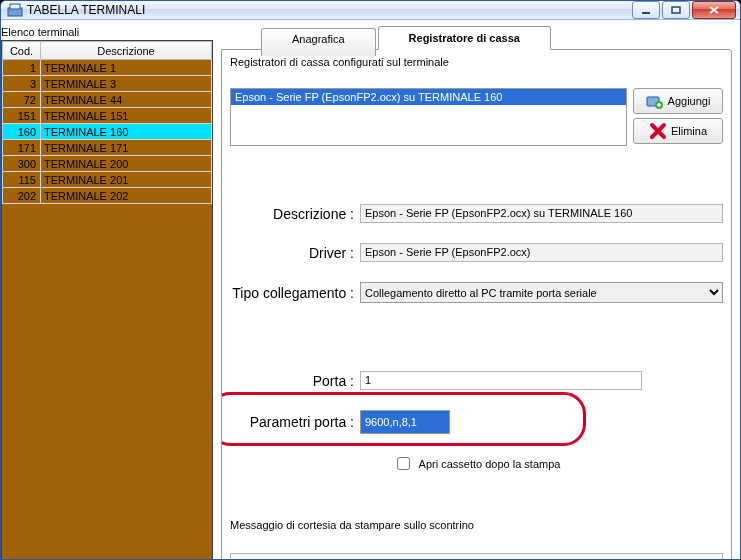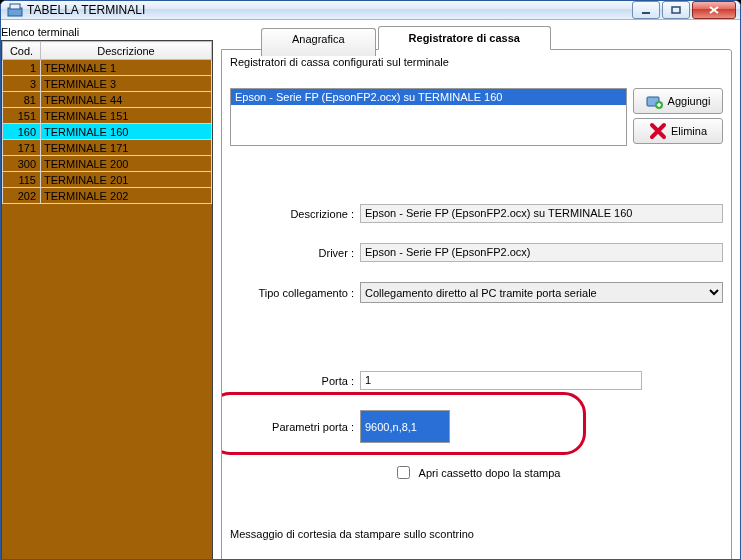--- a/index.html
+++ b/index.html
@@ -82,39 +82,39 @@
     background:#fff; height:24px; margin-top:0; font-weight:bold;
     padding:5px 30px 0;
     border-bottom:1px solid #fff; position:relative; z-index:2;
   }
   .tab-panel {
     flex:1; border:1px solid #9b9b9b; border-radius:0 3px 3px 3px;
     margin-top:-1px; background:#fff; padding:6px 8px 8px 8px;
     display:flex; flex-direction:column; gap:20px; overflow:hidden;
   }
   .field-row { display:flex; align-items:center; gap:6px; }
-  .field-row .lbl { width:124px; text-align:right; font-size:11px; }
+  .field-row .lbl { width:124px; text-align:right; font-size:14px; }
   .readonly {
     flex:1; height:19px; border:1px solid #b5b5b5; background:#f2f2f2;
     padding:2px 4px; font-size:11px; overflow:hidden;
   }
   .regs-box {
     height:58px; border:1px solid #9b9b9b; background:#fff; overflow:auto;
   }
   .regs-row { display:flex; gap:6px; }
   .regs-box .item { padding:2px 4px; font-size:11px; }
   .regs-box .item.sel { background:#2a6fd6; color:#fff; }
   .side-btns { width:90px; display:flex; flex-direction:column; gap:4px; }
   .side-btns .btn { height:26px; }
   select.tipo {
     flex:1; height:21px; font-size:11px;
     border:1px solid #9b9b9b;
   }
   input.text {
-    height:33px; border:1px solid #9b9b9b; font-size:11px; padding:1px 4px;
+    height:24px; border:1px solid #9b9b9b; font-size:11px; padding:1px 4px;
   }
   .porta-input { width:282px; background:#fff; border:1px solid #b5b5b5; padding:2px 4px; height:19px;}
   .param-input { width:90px; }
   .param-input.sel { background:#2a6fd6; color:#fff; }
   .hl-oval {
     position:relative;
     align-items:center;
   }
   .hl-oval::after{
     content:""; position:absolute; left:-22px; right:-56px; top:-18px; bottom:-12px;
@@ -174,21 +174,21 @@
             <tbody id="term-body">
                 <tr>
                   <td class="cod">1</td>
                   <td>TERMINALE 1</td>
                 </tr>
                 <tr>
                   <td class="cod">3</td>
                   <td>TERMINALE 3</td>
                 </tr>
                 <tr>
-                  <td class="cod">81</td>
+                  <td class="cod">72</td>
                   <td>TERMINALE 44</td>
                 </tr>
                 <tr>
                   <td class="cod">151</td>
                   <td>TERMINALE 151</td>
                 </tr>
                 <tr class="selected">
                   <td class="cod">160</td>
                   <td>TERMINALE 160</td>
                 </tr>

